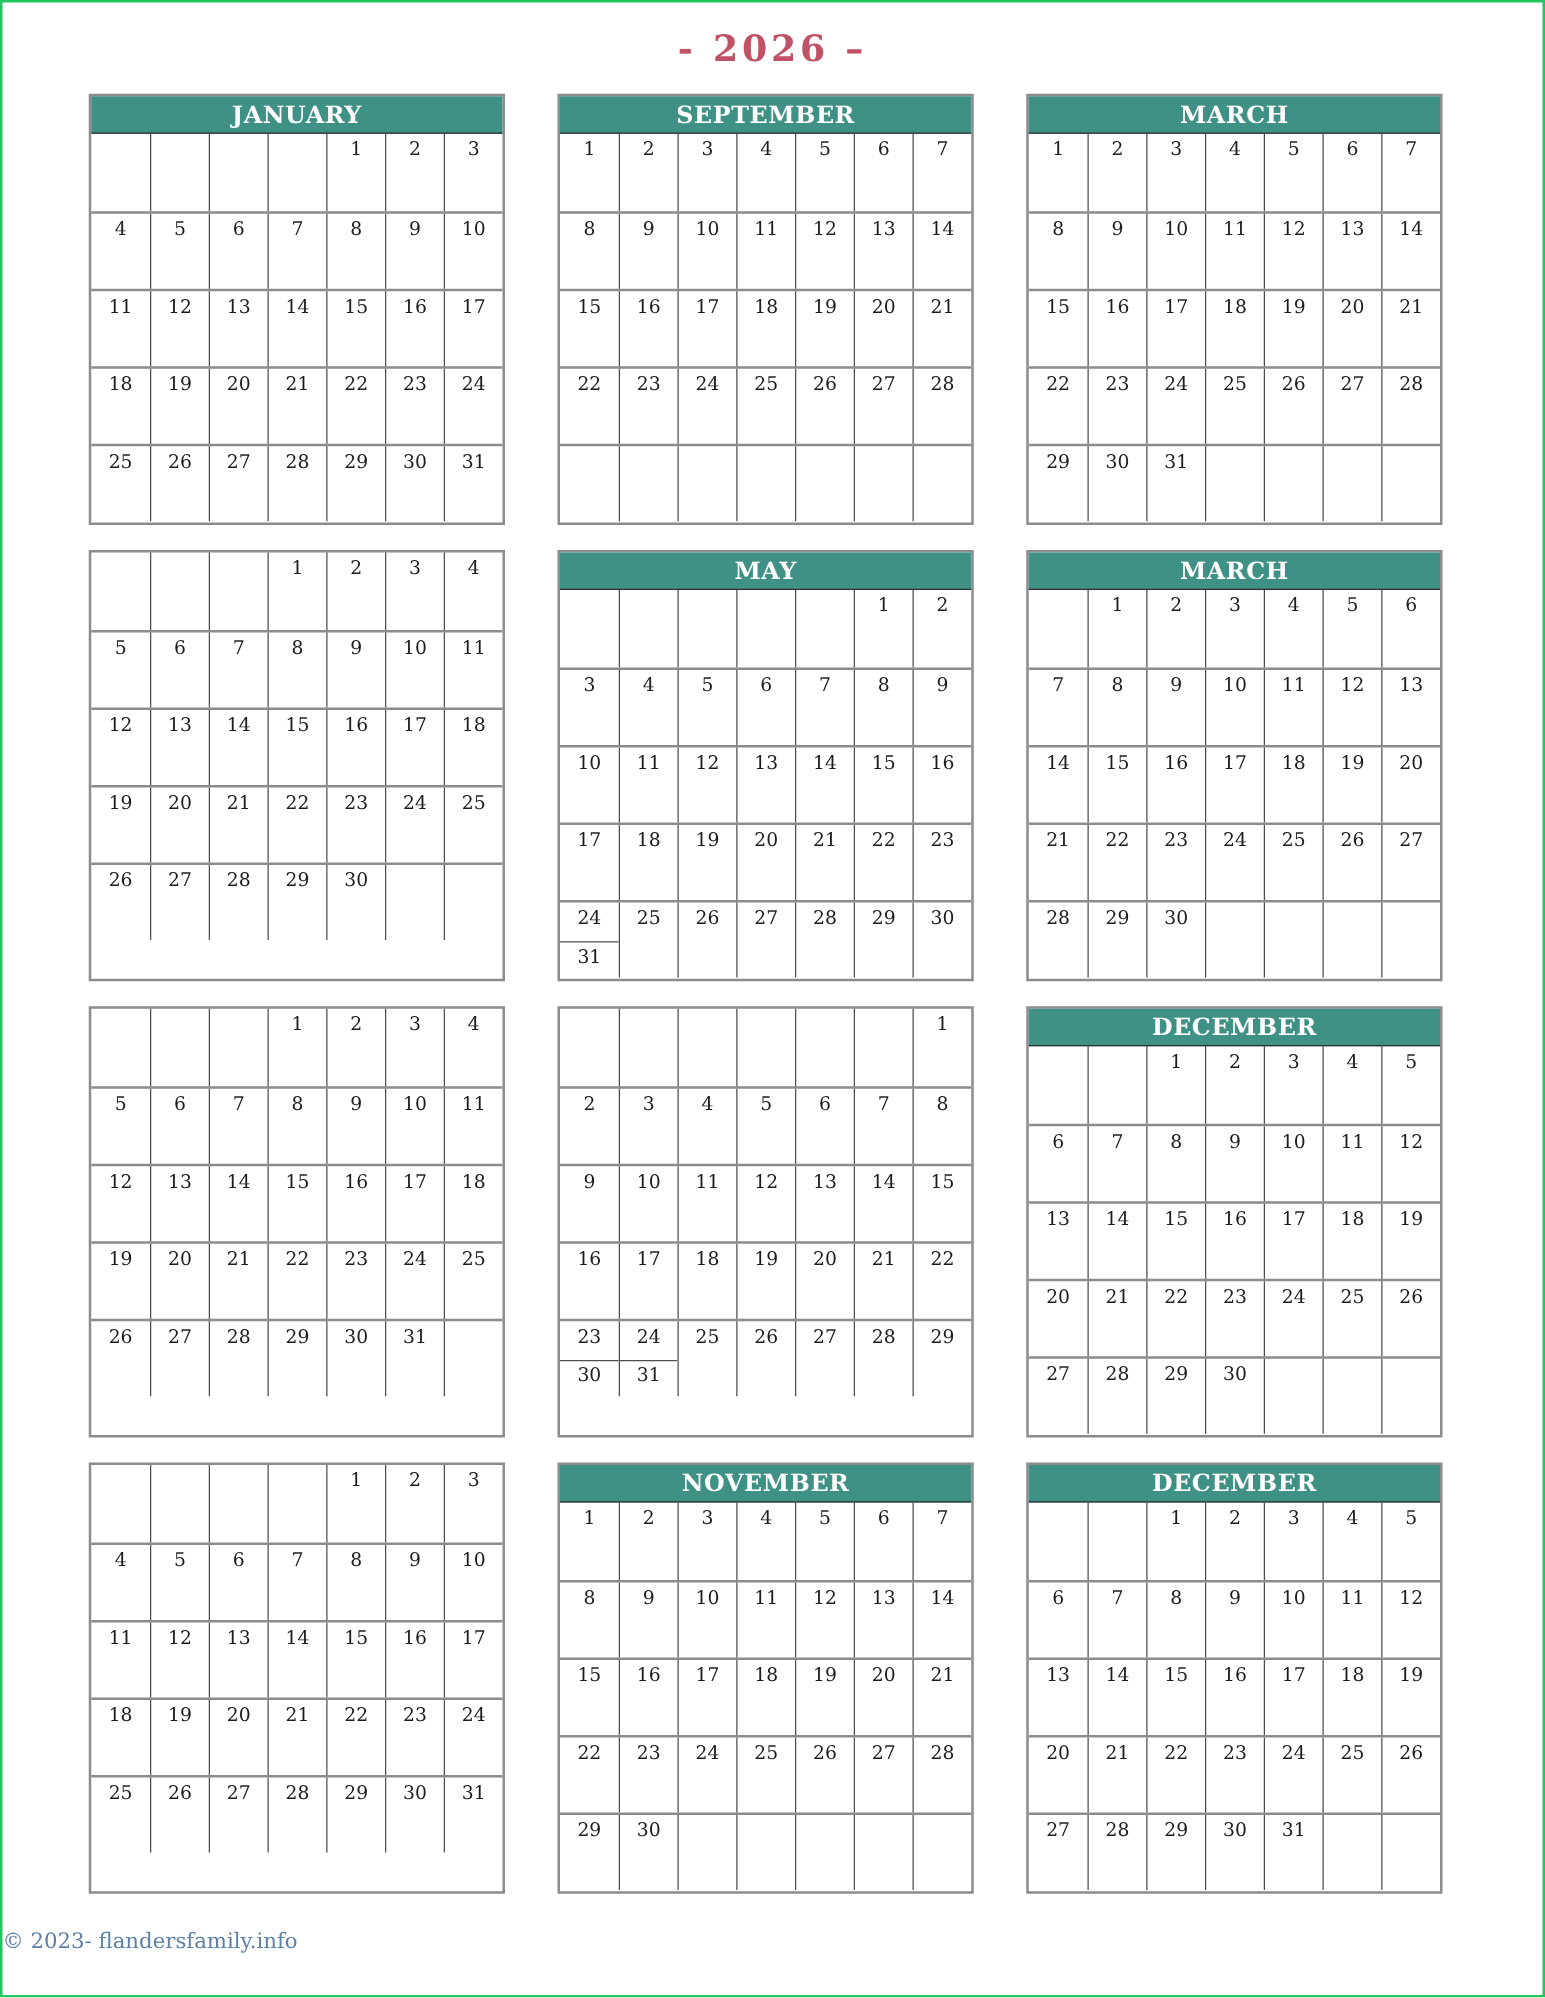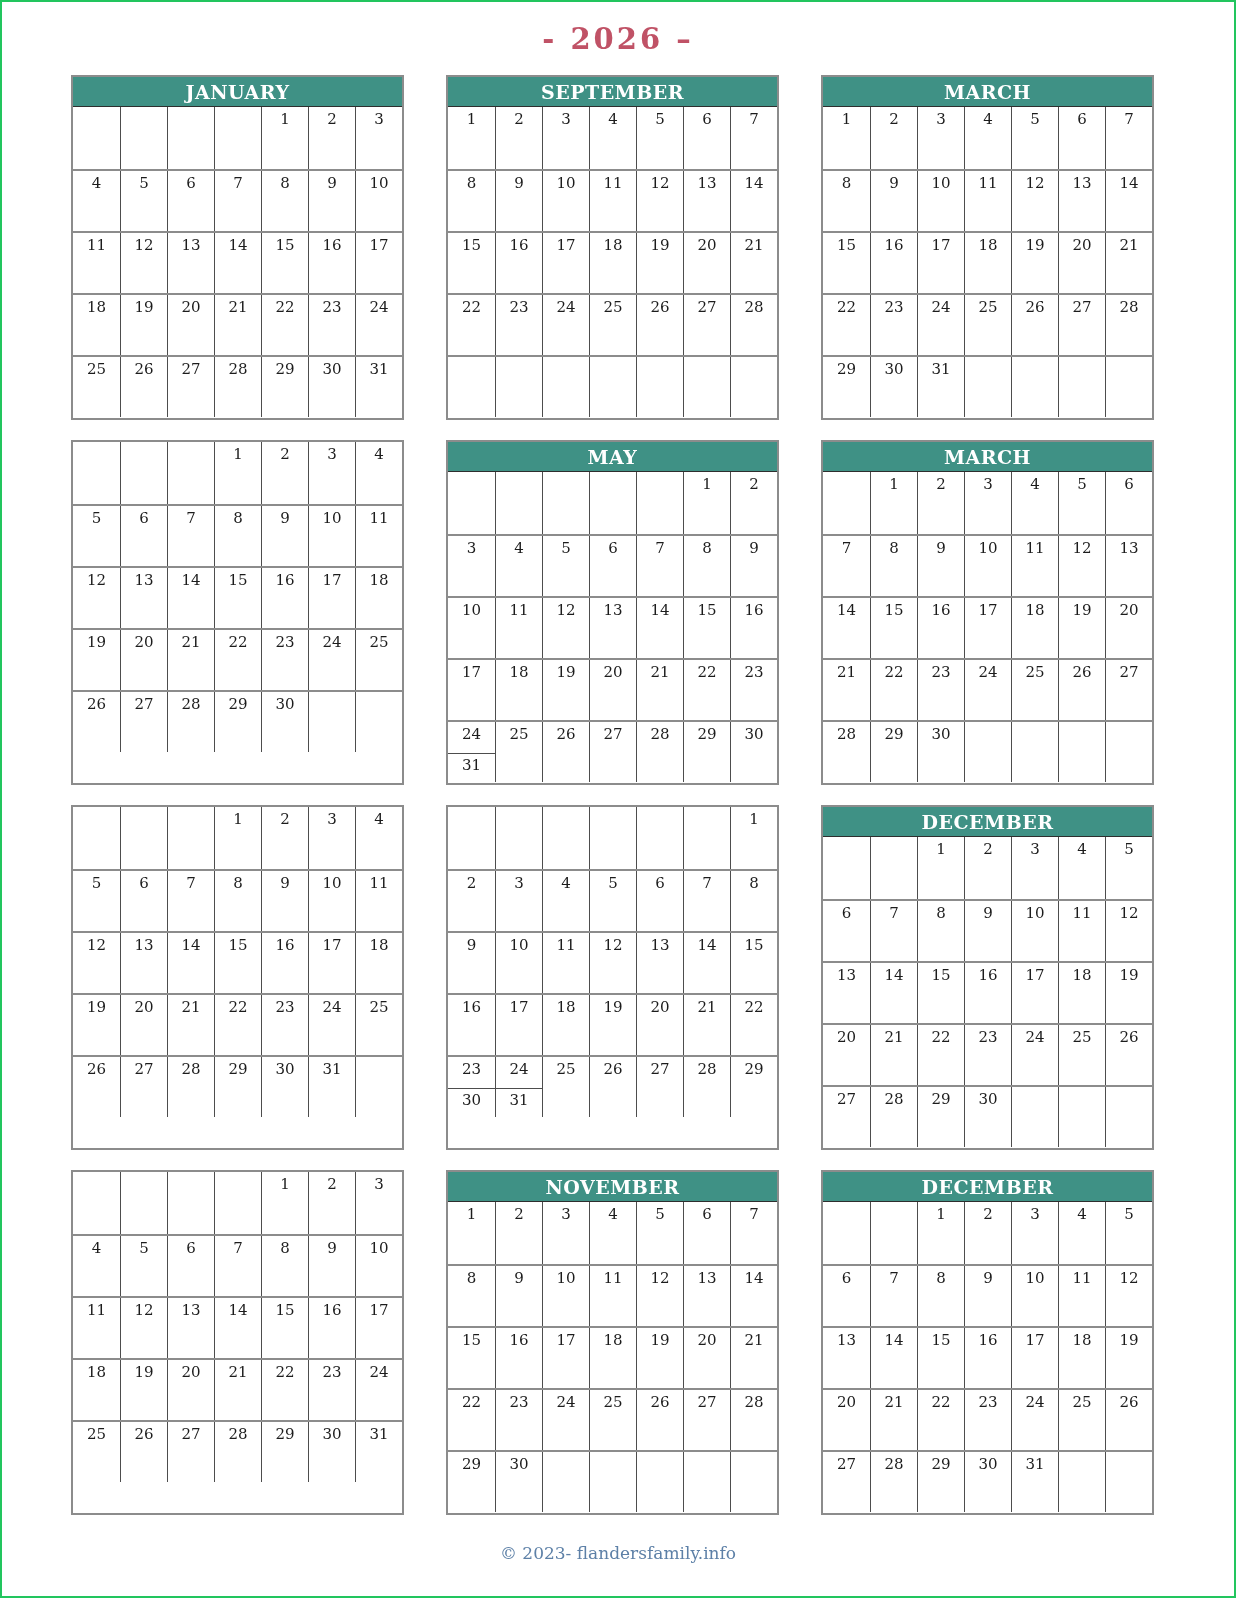--- a/index.html
+++ b/index.html
@@ -69,21 +69,21 @@
     height:32px;
     border-bottom:1px solid var(--line-dark);
     padding-top:3px;
   }
   .split-sub{
     flex:1;
     padding-top:2px;
   }
   .footer{
     margin-top:28px;
-    text-align:center;
+    text-align:left;
   }
   .page-footer{
     font-size:17px;
     color:var(--footer-blue);
   }
 </style>
 </head>
 <body>
 
 <div class="page">

